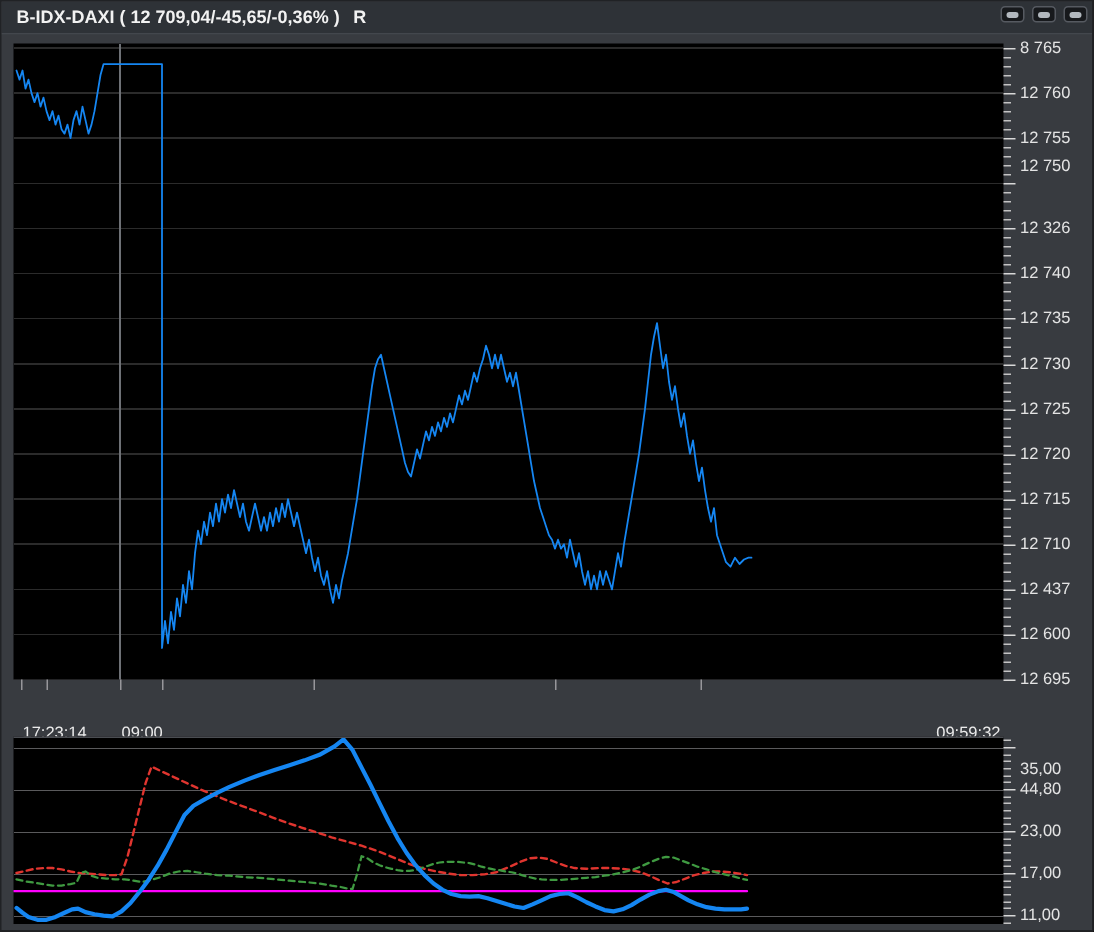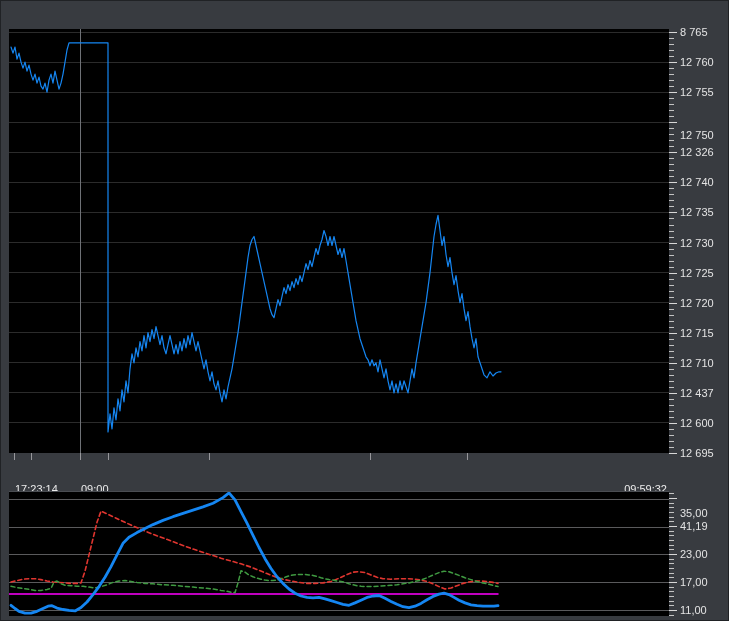--- a/index.html
+++ b/index.html
@@ -40,20 +40,34 @@
   #xticks{position:absolute;left:8px;top:452px;width:660px;height:9px;}
   .xtick{position:absolute;top:0;width:1px;height:7px;background:#97979b;}
   .time-label{position:absolute;top:456px;font-size:11px;color:#ececec;line-height:13px;white-space:pre;}
   .time-label.right{text-align:right;}
 </style>
 </head>
 <body>
 
 <div class="window">
 
+  <div class="titlebar">
+    <div class="title-text"><span>B-IDX-DAXI ( 12 709,04/-45,65/-0,36% )</span><span class="title-suffix">R</span></div>
+    <div class="win-buttons">
+      <div class="win-btn">
+          <span class="glyph"></span>
+        </div>
+      <div class="win-btn">
+          <span class="glyph"></span>
+        </div>
+      <div class="win-btn">
+          <span class="glyph"></span>
+        </div>
+    </div>
+  </div>
 
   <div class="plot" id="main-plot">
     <svg id="main-svg" viewBox="0 0 660 424" preserveAspectRatio="none">
         <line x1="0" x2="660" y1="3.0" y2="3.0" stroke="#2b2b2b" stroke-width="1" shape-rendering="crispEdges"></line>
         <line x1="0" x2="660" y1="33.1" y2="33.1" stroke="#2b2b2b" stroke-width="1" shape-rendering="crispEdges"></line>
         <line x1="0" x2="660" y1="63.1" y2="63.1" stroke="#2b2b2b" stroke-width="1" shape-rendering="crispEdges"></line>
         <line x1="0" x2="660" y1="93.2" y2="93.2" stroke="#2b2b2b" stroke-width="1" shape-rendering="crispEdges"></line>
         <line x1="0" x2="660" y1="123.3" y2="123.3" stroke="#2b2b2b" stroke-width="1" shape-rendering="crispEdges"></line>
         <line x1="0" x2="660" y1="153.4" y2="153.4" stroke="#2b2b2b" stroke-width="1" shape-rendering="crispEdges"></line>
         <line x1="0" x2="660" y1="183.4" y2="183.4" stroke="#2b2b2b" stroke-width="1" shape-rendering="crispEdges"></line>
@@ -137,21 +151,21 @@
       <div class="tick minor" style="top:39.1px"></div>
       <div class="tick major" style="top:33.1px"></div>
       <div class="tick minor" style="top:27.1px"></div>
       <div class="tick minor" style="top:21.0px"></div>
       <div class="tick minor" style="top:15.0px"></div>
       <div class="tick minor" style="top:9.0px"></div>
       <div class="tick major" style="top:3.0px"></div>
       <div class="ylabel" style="top:-3.0px">8 765</div>
       <div class="ylabel" style="top:27.1px">12 760</div>
       <div class="ylabel" style="top:57.1px">12 755</div>
-      <div class="ylabel" style="top:100px">12 750</div>
+      <div class="ylabel" style="top:76px">12 750</div>
       <div class="ylabel" style="top:117.3px">12 326</div>
       <div class="ylabel" style="top:147.4px">12 740</div>
       <div class="ylabel" style="top:177.4px">12 735</div>
       <div class="ylabel" style="top:207.5px">12 730</div>
       <div class="ylabel" style="top:237.6px">12 725</div>
       <div class="ylabel" style="top:267.6px">12 720</div>
       <div class="ylabel" style="top:297.7px">12 715</div>
       <div class="ylabel" style="top:327.8px">12 710</div>
       <div class="ylabel" style="top:357.9px">12 437</div>
       <div class="ylabel" style="top:387.9px">12 600</div>
@@ -216,19 +230,19 @@
       <div class="tick minor" style="top:39.6px"></div>
       <div class="tick major" style="top:35.0px"></div>
       <div class="tick minor" style="top:30.3px"></div>
       <div class="tick minor" style="top:25.6px"></div>
       <div class="tick minor" style="top:21.0px"></div>
       <div class="tick minor" style="top:16.3px"></div>
       <div class="tick minor" style="top:11.7px"></div>
       <div class="tick major" style="top:7.0px"></div>
       <div class="tick minor" style="top:2.3px"></div>
       <div class="ylabel" style="top:16px">35,00</div>
-      <div class="ylabel" style="top:29.0px">41,19</div>
+      <div class="ylabel" style="top:29.0px">44,80</div>
       <div class="ylabel" style="top:56.9px">23,00</div>
       <div class="ylabel" style="top:84.9px">17,00</div>
       <div class="ylabel" style="top:112.9px">11,00</div>
     </div>
 
 </div>
 
 </body></html>

